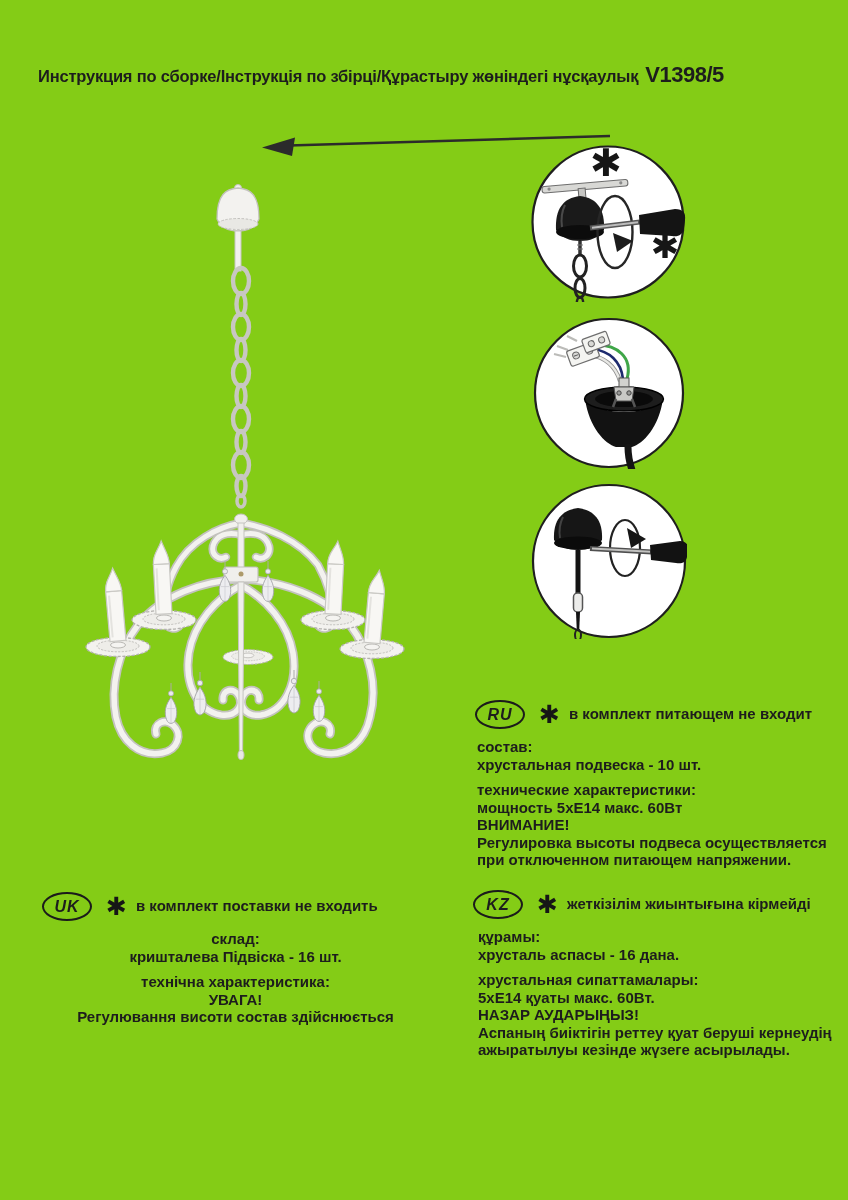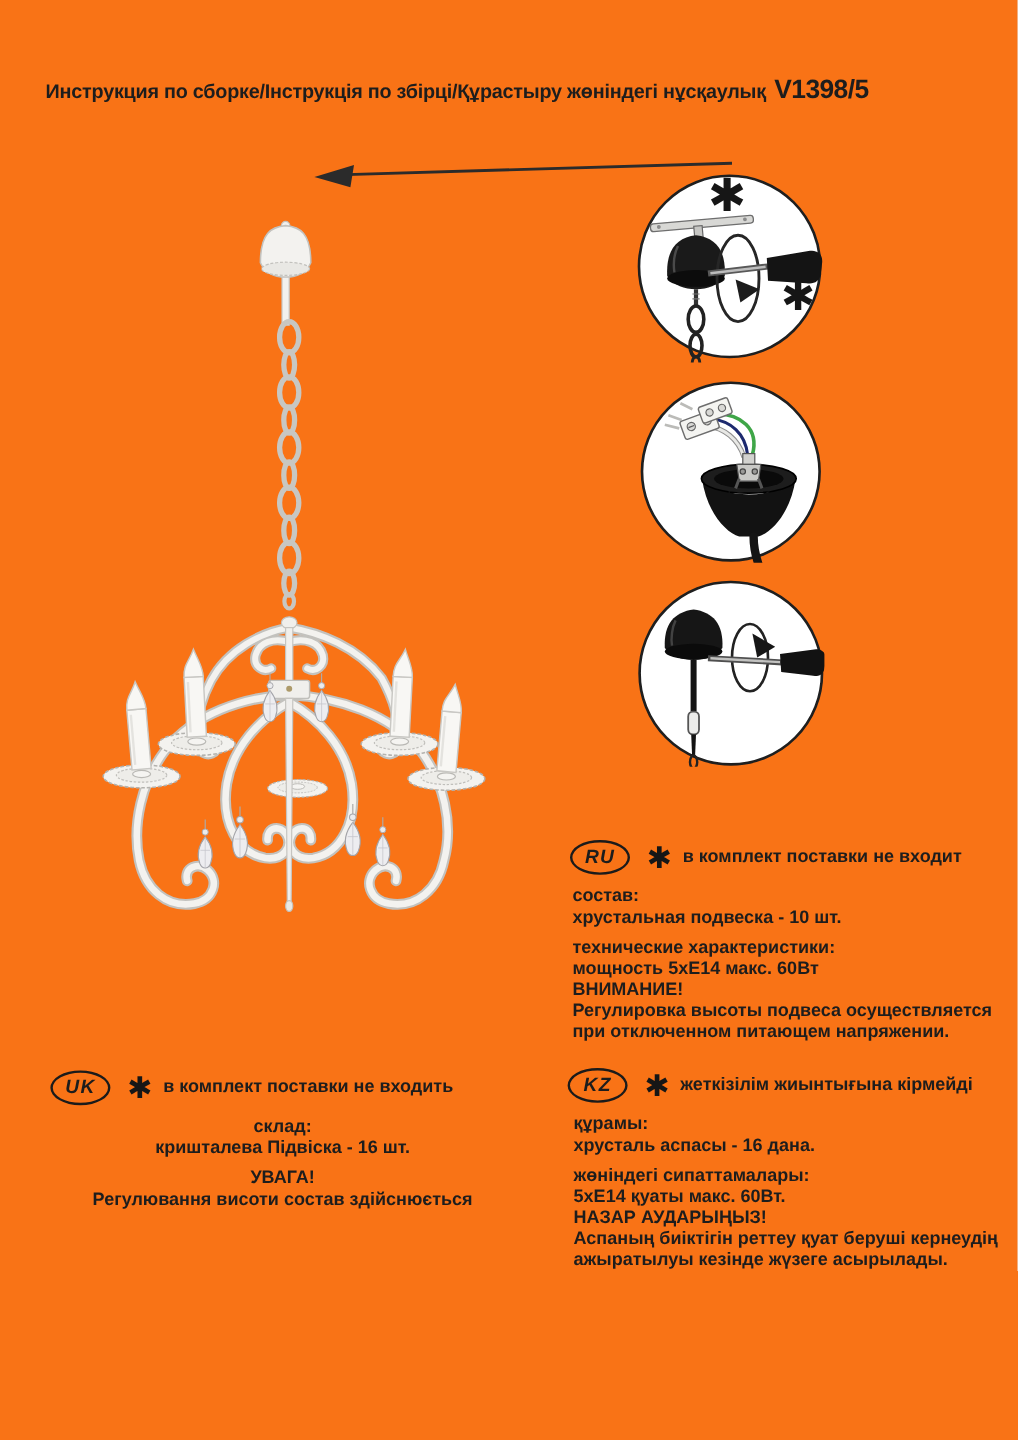--- a/index.html
+++ b/index.html
@@ -1,16 +1,16 @@
 <!DOCTYPE html>
 <html><head>
 <meta charset="utf-8">
 <style>
   html,body{margin:0;padding:0;background:#e8e8e8;}
-  .page{position:relative;width:848px;height:1200px;background:#f97316;overflow:hidden;
+  .page{position:relative;width:848px;height:1200px;background:#84cc16;overflow:hidden;
         font-family:"Liberation Sans","DejaVu Sans",sans-serif;color:#1d1d1d;}
   .abs{position:absolute;}
   
   .title-row{left:38px;top:62px;display:flex;align-items:baseline;white-space:nowrap;}
   .title-text{font-size:16.5px;font-weight:bold;letter-spacing:-0.2px;}
   .model-no{font-size:22px;font-weight:bold;margin-left:7px;letter-spacing:-0.5px;}
   
   .lang-section{width:385px;}
   .lang-header{display:flex;align-items:center;}
   .badge{border:2.5px solid #1b1b1b;border-radius:50%;width:46px;height:25px;
@@ -249,21 +249,21 @@
       <line x1="59" y1="65.5" x2="121" y2="69" stroke="#4f4f4f" stroke-width="5"></line>
       <line x1="61" y1="65.6" x2="119" y2="68.8" stroke="#c2c2c0" stroke-width="2"></line>
       <path d="M119,62 L149,58 C156,58 158,63 157,70 L156,74 C155,80 150,81 145,80 L120,77 Z" fill="#121212"></path>
     </g>
   </svg>
 
   <div class="abs lang-section" style="left:465px;top:700px;">
     <div class="lang-header" style="margin-left:10px;">
       <div class="badge">RU</div>
       <span class="ast hdr-ast">✱</span>
-      <span class="hdr-note">в комплект поставки не входит</span>
+      <span class="hdr-note">в комплект питающем не входит</span>
     </div>
     <div class="lang-body" style="margin-left:12px;">
       <p class="p1">
         <span style="display:block">состав:</span>
         <span style="display:block">хрустальная подвеска - 10 шт.</span>
       </p>
       <p class="p2">
         <span style="display:block">технические характеристики:</span>
         <span style="display:block">мощность 5хЕ14 макс. 60Вт</span>
         <span style="display:block">ВНИМАНИЕ!</span>
@@ -278,39 +278,40 @@
       <div class="badge">UK</div>
       <span class="ast hdr-ast">✱</span>
       <span class="hdr-note">в комплект поставки не входить</span>
     </div>
     <div class="lang-body" style="margin-left:6px;text-align:center;">
       <p class="p1">
         <span style="display:block">склад:</span>
         <span style="display:block">кришталева Підвіска - 16 шт.</span>
       </p>
       <p class="p2">
+        <span style="display:block">технічна характеристика:</span>
         <span style="display:block">УВАГА!</span>
         <span style="display:block">Регулювання висоти состав здійснюється</span>
       </p>
     </div>
   </div>
 
   <div class="abs lang-section" style="left:463px;top:886px;padding-top:4px;">
     <div class="lang-header" style="margin-left:10px;">
       <div class="badge">KZ</div>
       <span class="ast hdr-ast">✱</span>
       <span class="hdr-note">жеткізілім жиынтығына кірмейді</span>
     </div>
     <div class="lang-body" style="margin-left:15px;">
       <p class="p1">
         <span style="display:block">құрамы:</span>
         <span style="display:block">хрусталь аспасы - 16 дана.</span>
       </p>
       <p class="p2">
-        <span style="display:block">жөніндегі сипаттамалары:</span>
+        <span style="display:block">хрустальная сипаттамалары:</span>
         <span style="display:block">5хЕ14 қуаты макс. 60Вт.</span>
         <span style="display:block">НАЗАР АУДАРЫҢЫЗ!</span>
         <span style="display:block">Аспаның биіктігін реттеу қуат беруші кернеудің</span>
         <span style="display:block">ажыратылуы кезінде жүзеге асырылады.</span>
       </p>
     </div>
   </div>
 
 </div>
 

